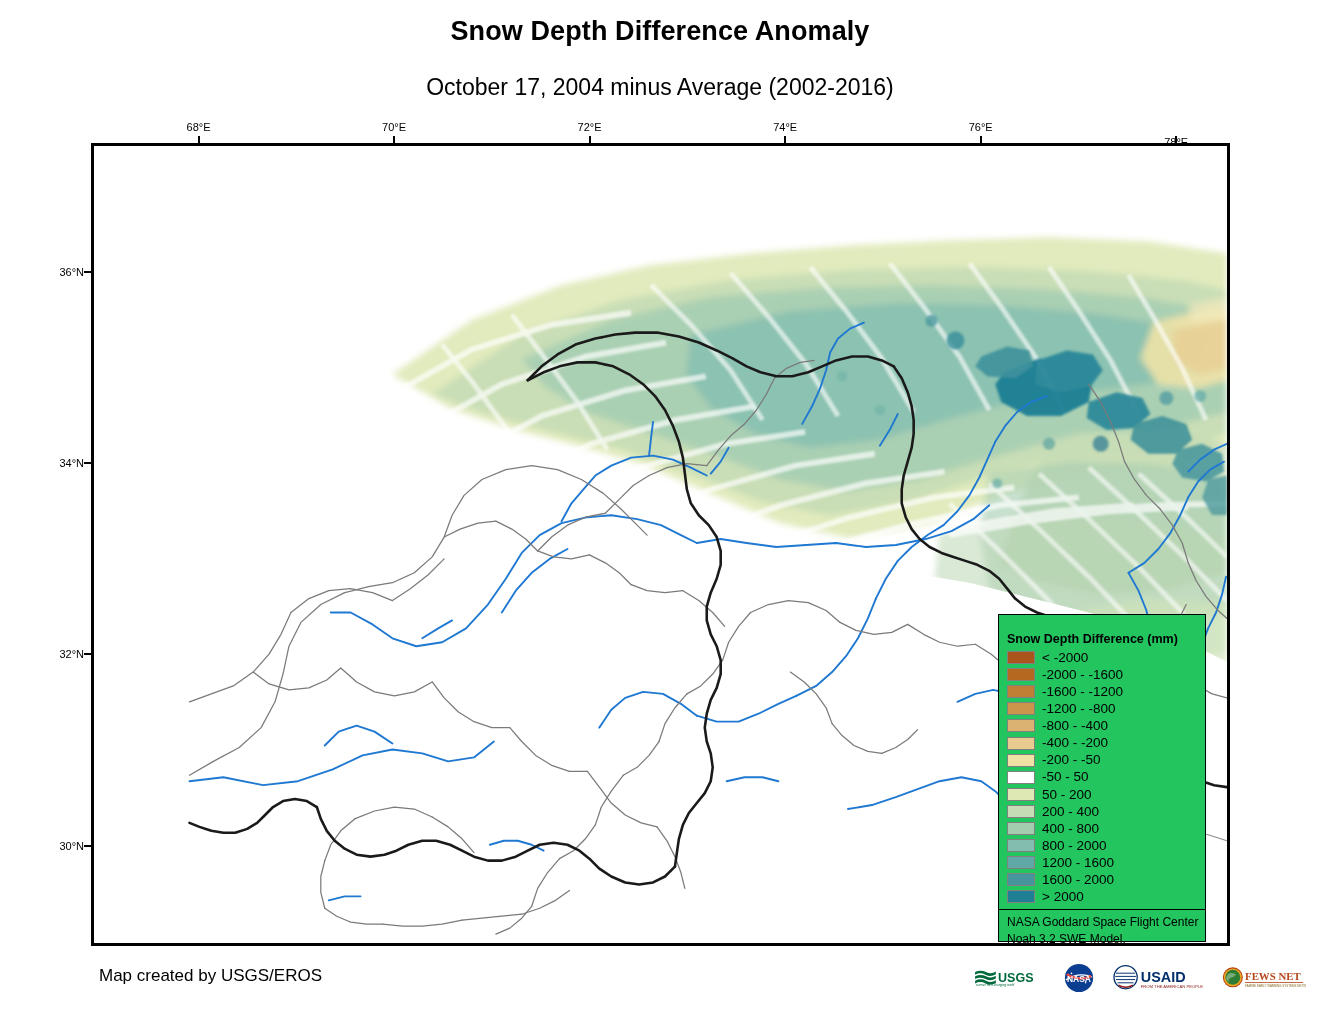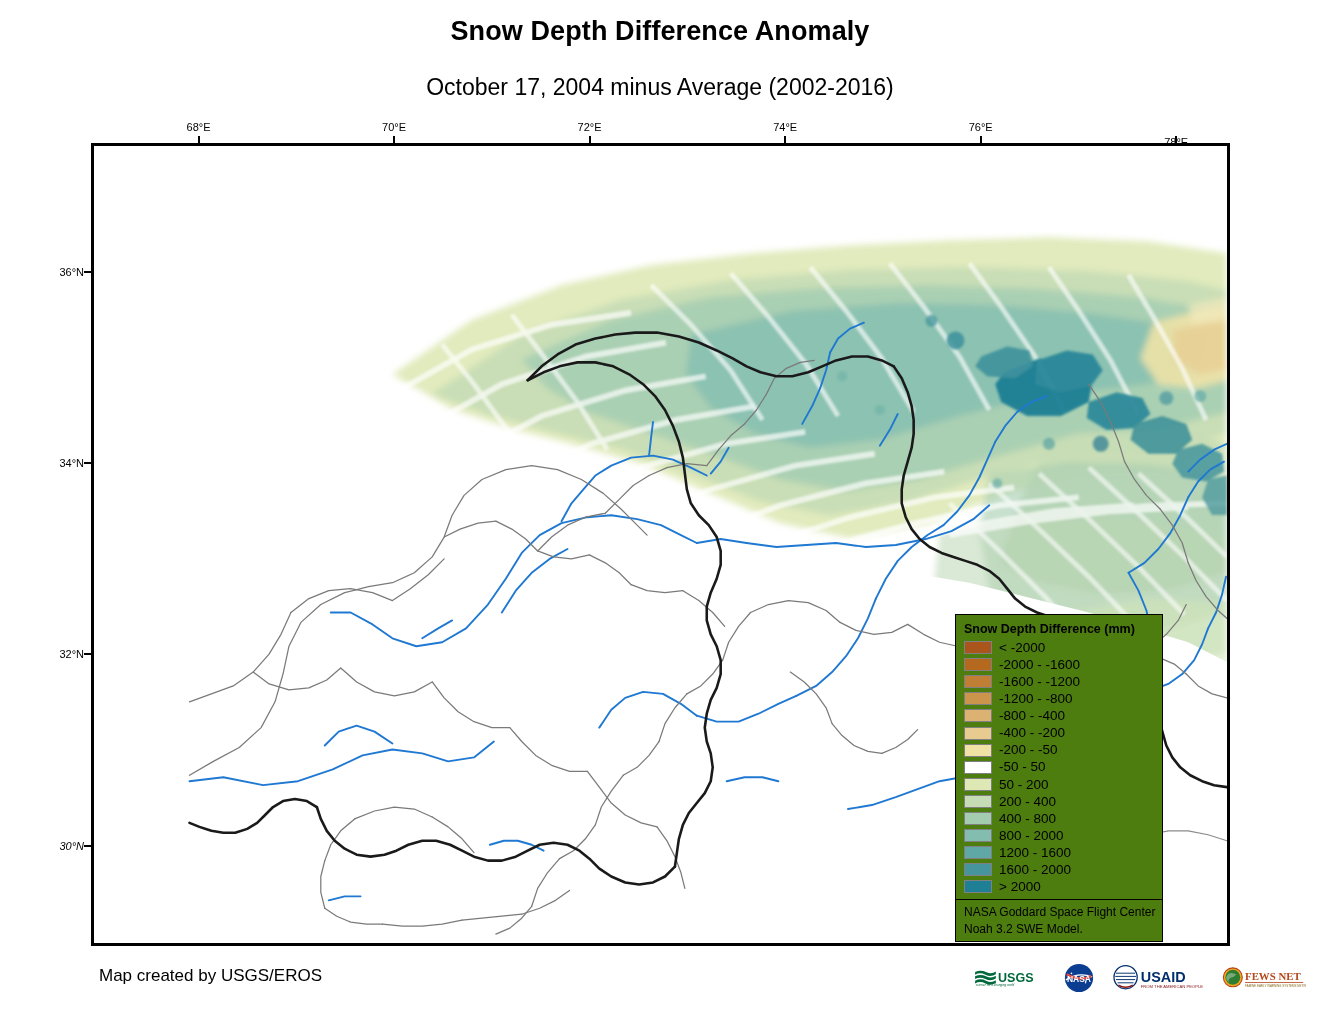--- a/index.html
+++ b/index.html
@@ -64,25 +64,25 @@
   }
   .lat-tick {
     position: absolute;
     width: 8px; height: 2px; background: #000;
     transform: translateY(-1px);
   }
 
   
   #legend {
     position: absolute;
-    left: 955px; top: 614px;
+    left: 998px; top: 614px;
     width: 208px; height: 328px;
-    background: #4d7c0f;
+    background: #22c55e;
     border: 1.5px solid #000;
-    padding: 6px 7px 5px 7px;
+    padding: 16px 7px 5px 7px;
     z-index: 30;
   }
   #legend-title {
     font-size: 12.5px; font-weight: bold; color: #000;
     margin: 1px 0 3px 1px;
     white-space: nowrap;
   }
   .legend-row {
     display: flex; align-items: center;
     height: 17.1px;
@@ -147,21 +147,21 @@
       <div class="lon-label" style="left: 1176.23px; top: 136px;">78°E</div>
       <div class="lon-tick" style="left: 1176.23px; top: 136px;"></div>
     </div>
   <div id="lat-axis">
       <div class="lat-label" style="left: 40px; width: 44px; top: 272.054px;">36°N</div>
       <div class="lat-tick" style="left: 84px; top: 272.054px;"></div>
       <div class="lat-label" style="left: 40px; width: 44px; top: 463.244px;">34°N</div>
       <div class="lat-tick" style="left: 84px; top: 463.244px;"></div>
       <div class="lat-label" style="left: 40px; width: 44px; top: 654.435px;">32°N</div>
       <div class="lat-tick" style="left: 84px; top: 654.435px;"></div>
-      <div class="lat-label" style="left: 40px; width: 44px; top: 845.625px; font-style: italic;">30°N</div>
+      <div class="lat-label" style="left: 40px; width: 44px; top: 845.625px;">30°N</div>
       <div class="lat-tick" style="left: 84px; top: 845.625px;"></div>
     </div>
 
   <div id="map-frame">
     <svg id="map-canvas" viewBox="0 0 1139 803" preserveAspectRatio="none">
       <defs>
 
         <radialGradient id="fadeEdge" cx="50%" cy="50%" r="50%">
           <stop offset="60%" stop-color="#ffffff" stop-opacity="0"></stop>
           <stop offset="100%" stop-color="#ffffff" stop-opacity="1"></stop>

